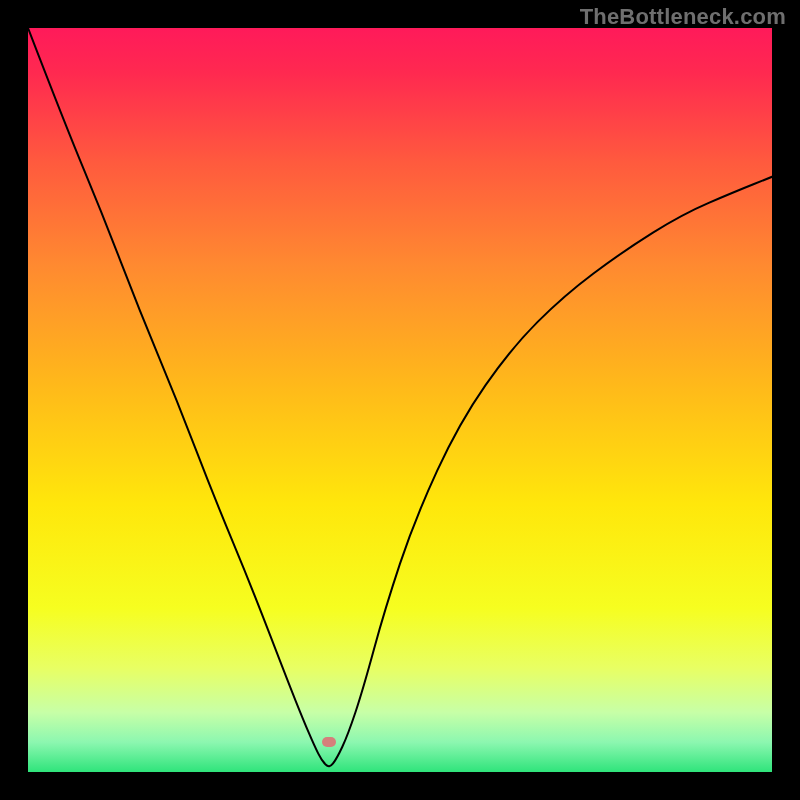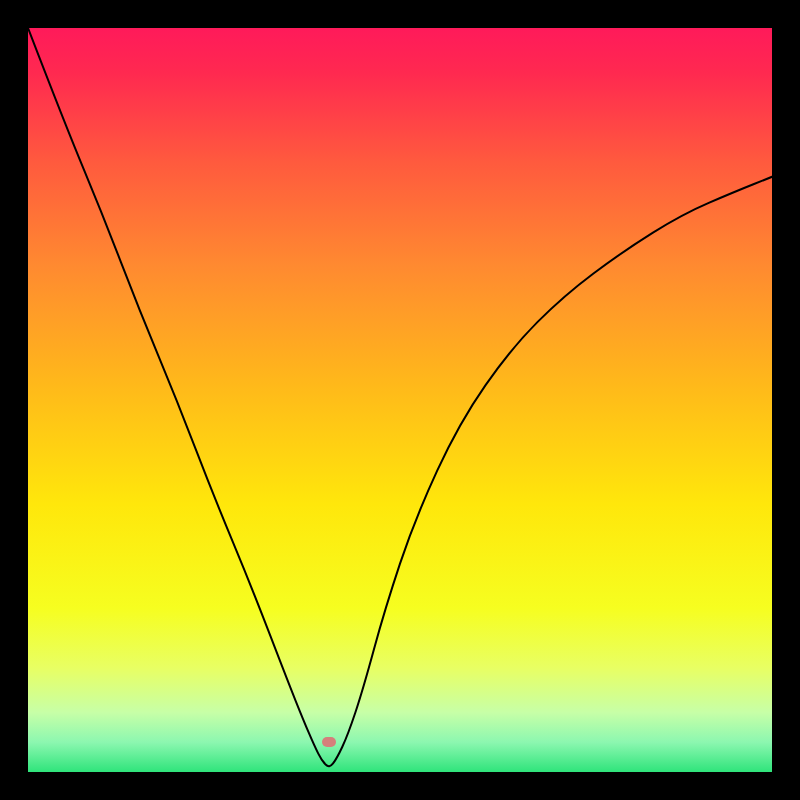--- a/index.html
+++ b/index.html
@@ -51,20 +51,21 @@
     height: 10px;
     border-radius: 5px;
     z-index: 3;
   }
 </style>
 </head>
 <body>
 
 <div class="frame">
 
+  <div class="watermark">TheBottleneck.com</div>
 
   <div class="plot-area">
 
     <svg class="gradient" viewBox="0 0 100 100" preserveAspectRatio="none">
       <defs>
         <linearGradient id="bg-grad" x1="0" y1="0" x2="0" y2="1">
             <stop offset="0%" stop-color="#ff1a5a"></stop>
             <stop offset="6%" stop-color="#ff2950"></stop>
             <stop offset="18%" stop-color="#ff5a3e"></stop>
             <stop offset="32%" stop-color="#ff8a30"></stop>

